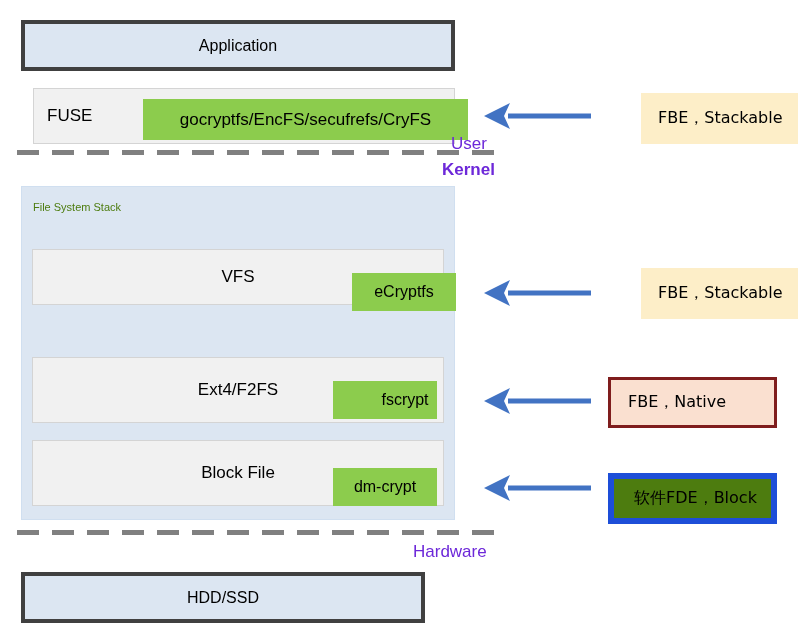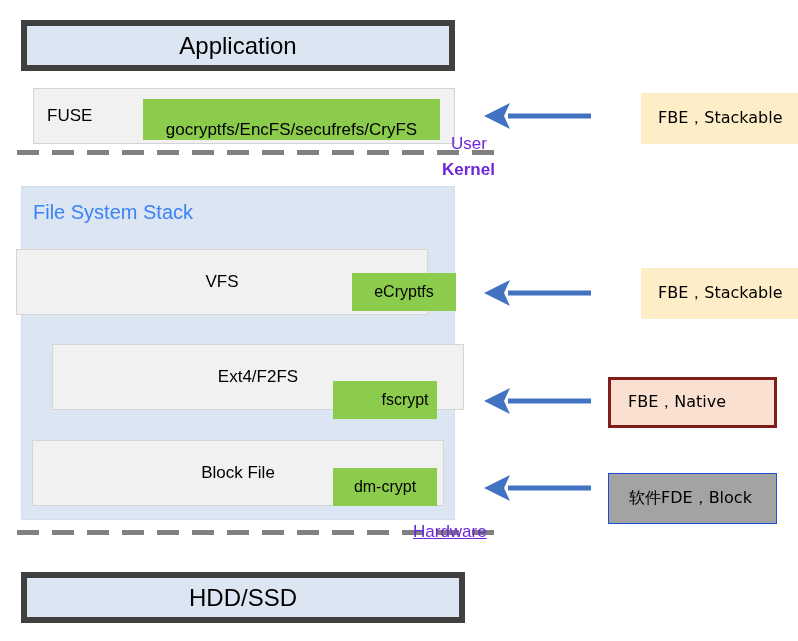--- a/index.html
+++ b/index.html
@@ -26,34 +26,34 @@
     box-sizing: border-box;
     display: flex;
     align-items: center;
     justify-content: center;
     color: #000000;
     white-space: nowrap;
   }
   
   .blue-box {
     background: #dce6f2;
-    border: 6px solid #404040;
-    font-size: 24px;
+    border: 4px solid #404040;
+    font-size: 16px;
   }
   
   .stack-container {
     position: absolute;
     box-sizing: border-box;
     background: #dce6f2;
     border: 1px solid #d0dff0;
   }
   .stack-title {
     position: absolute;
-    font-size: 20px;
-    color: #3b82f6;
+    font-size: 11px;
+    color: #4d7c0f;
     white-space: nowrap;
     text-align: center;
   }
   
   .gray-box {
     background: #f1f1f1;
     border: 1px solid #d4d4d4;
     font-size: 17px;
   }
   
@@ -92,76 +92,76 @@
     display: flex;
     align-items: center;
     padding-left: 17px;
     font-size: 16px;
     color: #000000;
     white-space: nowrap;
     font-family: "DejaVu Sans", "Liberation Sans", sans-serif;
   }
   .note-cream  { background: #fdeec8; border: none; margin-left: 33px; }
   .note-peach  { background: #fae0d0; border: 3px solid #7f1d1d; }
-  .note-cyan   { background: #a3a3a3; border: 1px solid #1d4ed8; padding-left: 20px; }
+  .note-cyan   { background: #4d7c0f; border: 6px solid #1d4ed8; padding-left: 20px; }
 
   
   .arrow-svg {
     position: absolute;
     overflow: visible;
   }
 </style>
 </head>
 <body>
 
 <div class="canvas">
 
   <div class="box blue-box" style="left:21px; top:20px; width:434px; height:51px;">
     <span>Application</span>
   </div>
 
   <div class="box gray-box" style="left:33px; top:88px; width:422px; height:56px; justify-content:flex-start; padding-left:13px;">
     <span>FUSE</span>
   </div>
-  <div class="green-box wide" style="left:143px; top:99px; width:297px; height:41px;align-items:flex-end;">
+  <div class="green-box wide" style="left:143px; top:99px; width:325px; height:41px;">
     <span>gocryptfs/EncFS/secufrefs/CryFS</span>
   </div>
 
   <div class="dash-line" style="left:17px; top:150px; width:483px;"></div>
   <div class="edge-label" style="left:451px; top:134px;">User</div>
   <div class="edge-label" style="left:442px; top:160px;font-weight:bold;">Kernel</div>
 
   <div class="stack-container" style="left:21px; top:186px; width:434px; height:334px;"></div>
   <div class="stack-title" style="left:33px; top:201px;">File System Stack</div>
 
-  <div class="box gray-box" style="left:16px; top:249px; width:412px; height:66px;">
+  <div class="box gray-box" style="left:32px; top:249px; width:412px; height:56px;">
     <span>VFS</span>
   </div>
   <div class="green-box" style="left:333px; top:273px; width:104px; height:38px;margin-left:19px;">
     <span>eCryptfs</span>
   </div>
 
-  <div class="box gray-box" style="left:32px; top:344px; width:412px; height:66px;margin-left:20px;">
+  <div class="box gray-box" style="left:32px; top:357px; width:412px; height:66px;">
     <span>Ext4/F2FS</span>
   </div>
   <div class="green-box" style="left:333px; top:381px; width:104px; height:38px;padding-left:40px;">
     <span>fscrypt</span>
   </div>
 
   <div class="box gray-box" style="left:32px; top:440px; width:412px; height:66px;">
     <span>Block File</span>
   </div>
   <div class="green-box" style="left:333px; top:468px; width:104px; height:38px;">
     <span>dm-crypt</span>
   </div>
 
   <div class="dash-line" style="left:17px; top:530px; width:483px;"></div>
-  <div class="edge-label" style="left:413px; top:522px;text-decoration:underline;">Hardware</div>
+  <div class="edge-label" style="left:413px; top:542px;">Hardware</div>
 
-  <div class="box blue-box" style="left:21px; top:572px; width:444px; height:51px;">
+  <div class="box blue-box" style="left:21px; top:572px; width:404px; height:51px;">
     <span>HDD/SSD</span>
   </div>
 
   <svg class="arrow-svg" style="left:484px; top:101px;" width="107" height="30" viewBox="0 0 107 30">
     <path d="M 0,15 L 26,2 L 20,15 L 26,28 Z" fill="#4273c3"></path>
     <rect x="24" y="12.5" width="83" height="5" fill="#4273c3"></rect>
   </svg>
 
   <svg class="arrow-svg" style="left:484px; top:278px;" width="107" height="30" viewBox="0 0 107 30">
     <path d="M 0,15 L 26,2 L 20,15 L 26,28 Z" fill="#4273c3"></path>

